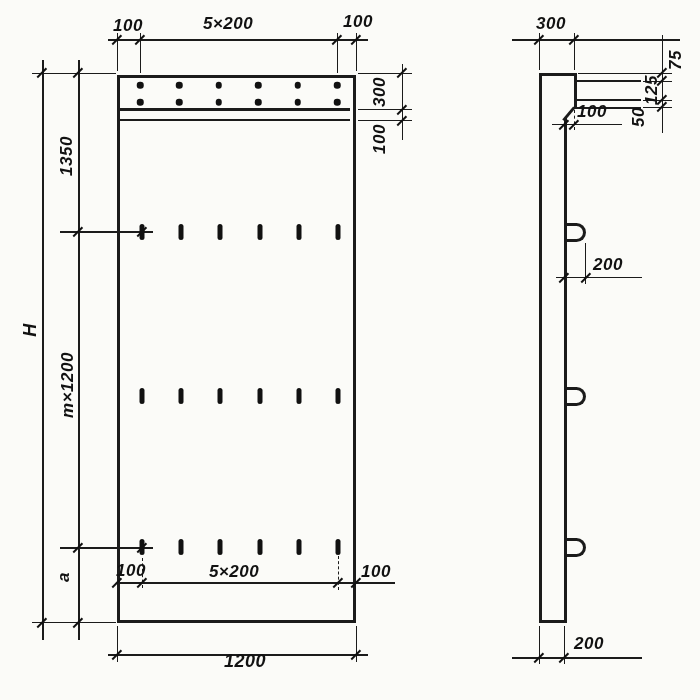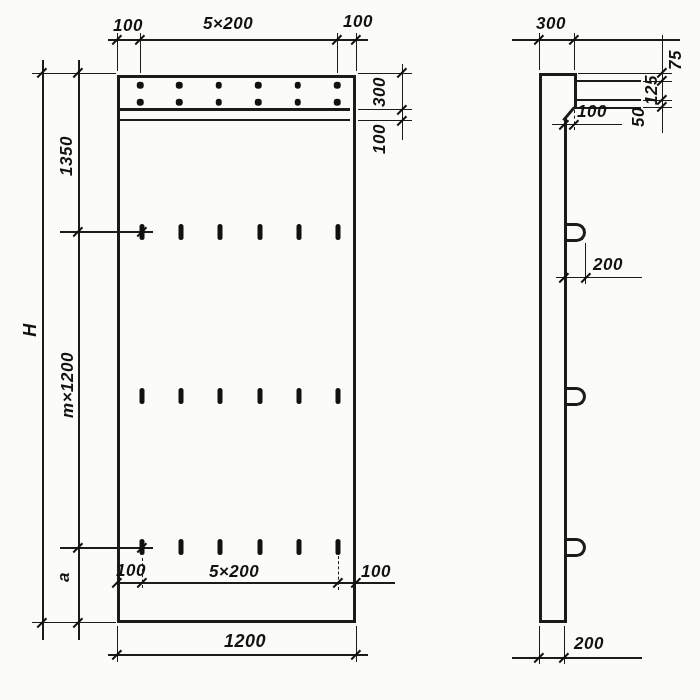--- a/index.html
+++ b/index.html
@@ -66,21 +66,21 @@
   <div class="ln" style="left:117px;top:582px;width:278px;height:1.5px;"></div>
   <div class="dashv" style="left:142px;top:558px;height:30px;"></div>
   <div class="dashv" style="left:338px;top:556px;height:34px;"></div>
   <div class="dim" style="left:131px;top:571px;">100</div>
   <div class="dim" style="left:234px;top:572px;">5×200</div>
   <div class="dim" style="left:376px;top:572px;">100</div>
 
   <div class="ln" style="left:108px;top:654px;width:260px;height:1.5px;"></div>
   <div class="ln" style="left:117px;top:626px;width:1.3px;height:36px;"></div>
   <div class="ln" style="left:356px;top:626px;width:1.3px;height:36px;"></div>
-  <div class="dim big" style="left:245px;top:641px;text-align:center;">1200</div>
+  <div class="dim big" style="left:245px;top:661px;text-align:center;">1200</div>
 
   <div class="ln" style="left:539px;top:73px;width:3px;height:550px;"></div>
   <div class="ln" style="left:539px;top:73px;width:38px;height:3px;"></div>
   <div class="ln" style="left:574px;top:73px;width:3px;height:35px;"></div>
   <div class="ln" style="left:577px;top:80px;width:64px;height:2.2px;"></div>
   <div class="ln" style="left:577px;top:99px;width:64px;height:2.2px;"></div>
   <div class="ln" style="left:574px;top:106.5px;width:67px;height:2.4px;"></div>
   <div class="ln" style="left:569px;top:114px;width:17px;height:2.6px;transform:translate(-50%,-50%) rotate(130deg);"></div>
   <div class="ln" style="left:564px;top:118px;width:3px;height:505px;"></div>
   <div class="ln" style="left:539px;top:620px;width:28px;height:3px;"></div>

